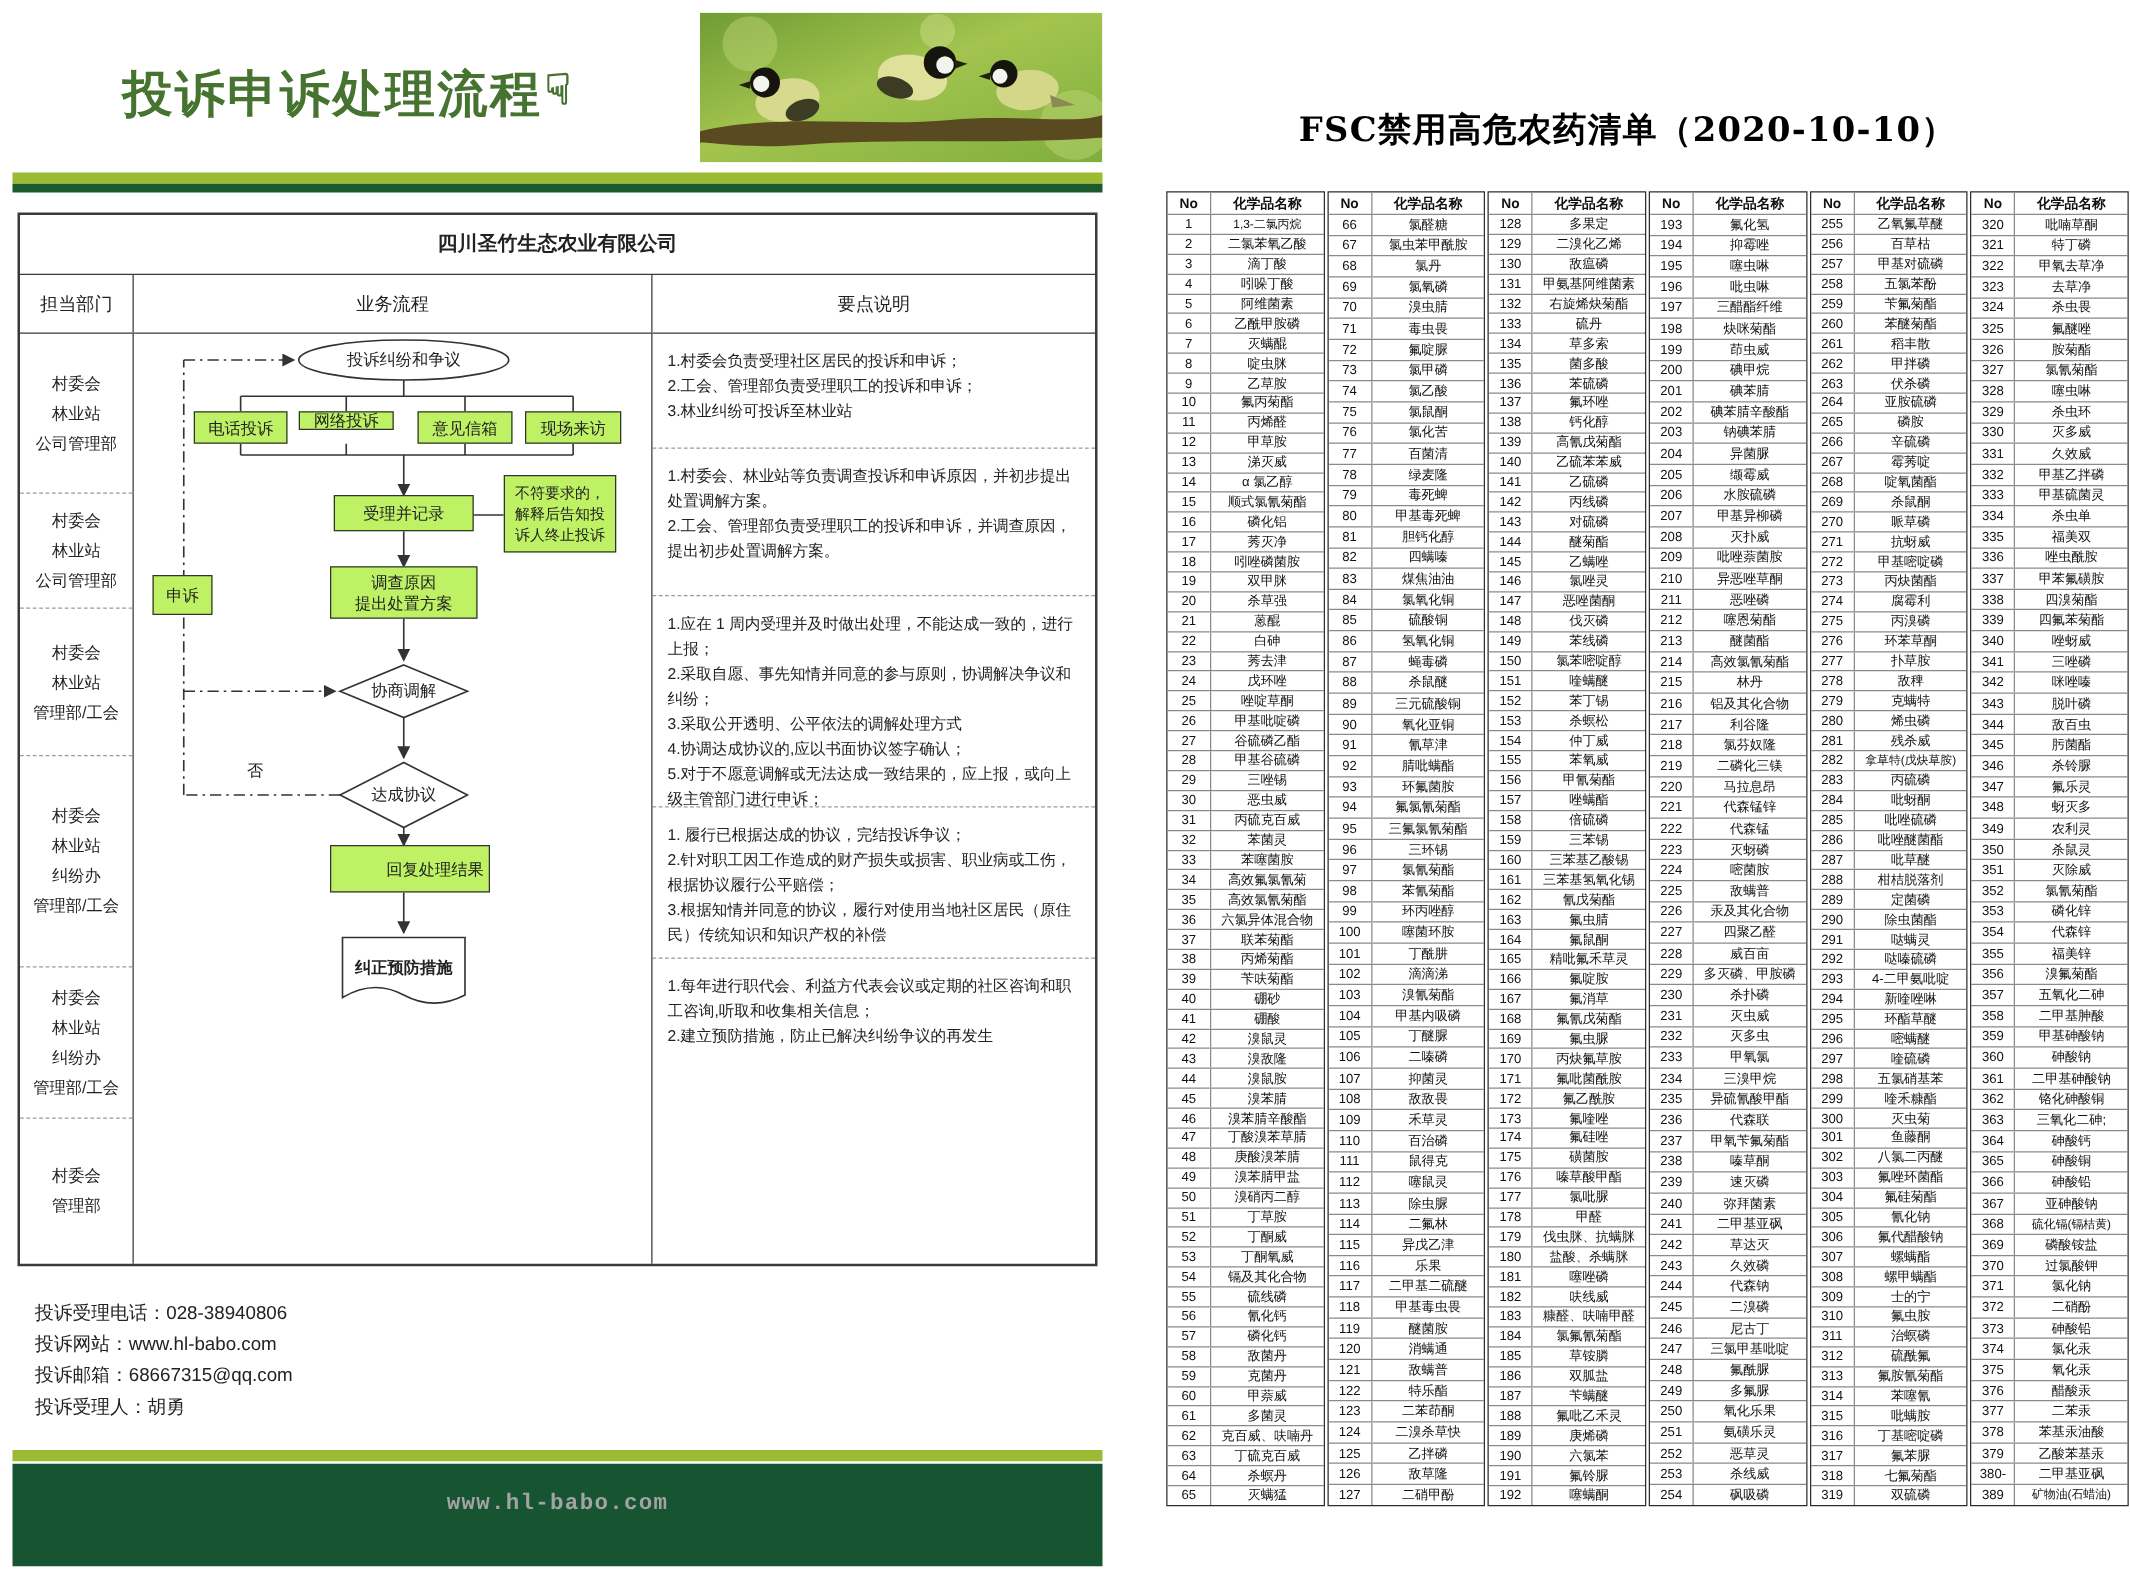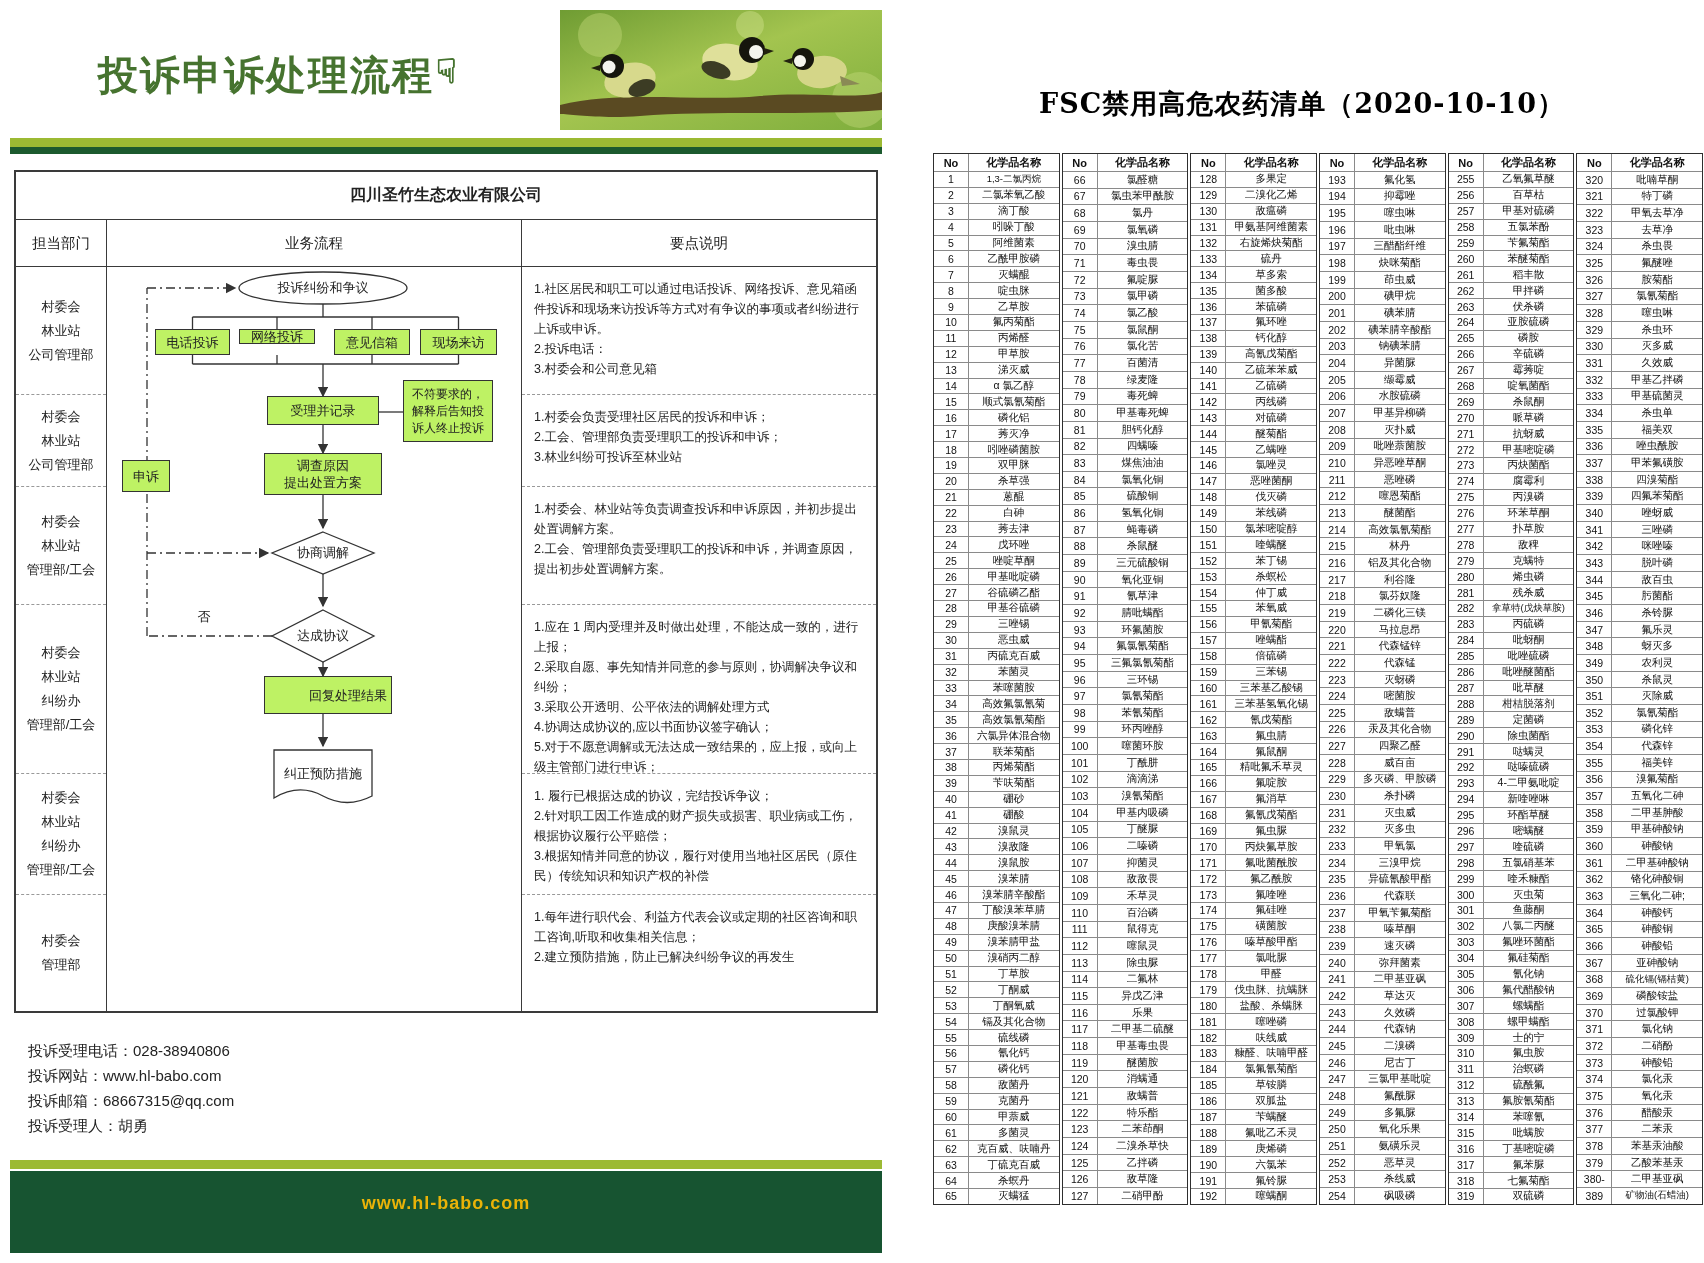--- a/index.html
+++ b/index.html
@@ -41,21 +41,21 @@
             justify-content:center; text-align:center; font-size:13px; line-height:17px; white-space:pre-line; }
   .fc-label { position:absolute; display:flex; align-items:center; justify-content:center; text-align:center;
               font-size:13px; white-space:pre-line; }
   #flow-svg { position:absolute; left:0; top:0; }
 
   
   #lp-contact { position:absolute; left:18px; top:1028px; font-size:15px; line-height:25px; white-space:pre-line; }
   #lp-stripe-bot { top:1150px; }
   #lp-footer { position:absolute; left:0; top:1161px; width:872px; height:82px; background:#175431;
                display:flex; align-items:flex-start; justify-content:center; }
-  #lp-footer span { margin-top:22px; color:#eab308; font-family:Liberation Sans, sans-serif; font-weight:bold;
+  #lp-footer span { margin-top:22px; color:#a3a3a3; font-family:Liberation Mono, monospace; font-weight:bold;
                     font-size:18px; letter-spacing:1px; }
 
   
   #right-panel { position:absolute; left:900px; top:0; width:804px; height:1263px; }
   #rp-title { position:absolute; left:0; top:86px; width:804px; text-align:center; font-family:"DejaVu Serif", serif;
               font-weight:bold; font-size:27px; color:#000; letter-spacing:1px; }
   #rp-table { position:absolute; left:33px; top:153px; width:770px; height:1052px; display:flex; gap:2px; }
   .tgroup { flex:1 1 0; display:flex; flex-direction:column; border:1.4px solid #2e2e2e; background:#fff; }
   .trow { display:flex; flex:1 1 0; border-top:1px solid #8a8a8a; min-height:0; }
   .trow.thead { flex:0 0 17px; border-top:none; font-weight:bold; }
@@ -202,27 +202,24 @@
           <div class="fc-box" style="left:296px; top:113px; width:90px; height:62px; font-size:12px;">不符要求的，
 解释后告知投
 诉人终止投诉</div>
           <div class="fc-box" style="left:157px; top:186px; width:118px; height:42px;">调查原因
 提出处置方案</div>
           <div class="fc-label" style="left:166px; top:273px; width:100px; height:26px;">协商调解</div>
           <div class="fc-label" style="left:166px; top:356px; width:100px; height:26px;">达成协议</div>
           <div class="fc-label" style="left:85px; top:340px; width:24px; height:20px;">否</div>
           <div class="fc-box" style="left:15px; top:193px; width:48px; height:32px;">申诉</div>
           <div class="fc-box" style="left:157px; top:409px; width:128px; height:38px;padding-left:40px;">回复处理结果</div>
-          <div class="fc-label" style="left:167px; top:490px; width:98px; height:34px;">纠正预防措施</div>
+          <div class="fc-label" style="left:167px; top:490px; width:98px; height:34px;font-weight:bold;">纠正预防措施</div>
         </div>
 
         <div id="lanes-notes">
-            <div class="lane-note" style="height: 128px;">1.社区居民和职工可以通过电话投诉、网络投诉、意见箱函件投诉和现场来访投诉等方式对有争议的事项或者纠纷进行上诉或申诉。
-2.投诉电话：
-3.村委会和公司意见箱</div>
             <div class="lane-note" style="height: 92px;">1.村委会负责受理社区居民的投诉和申诉；
 2.工会、管理部负责受理职工的投诉和申诉；
 3.林业纠纷可投诉至林业站</div>
             <div class="lane-note" style="height: 118px;">1.村委会、林业站等负责调查投诉和申诉原因，并初步提出处置调解方案。
 2.工会、管理部负责受理职工的投诉和申诉，并调查原因，提出初步处置调解方案。</div>
             <div class="lane-note" style="height: 169px;">1.应在 1 周内受理并及时做出处理，不能达成一致的，进行上报；
 2.采取自愿、事先知情并同意的参与原则，协调解决争议和纠纷；
 3.采取公开透明、公平依法的调解处理方式
 4.协调达成协议的,应以书面协议签字确认；
 5.对于不愿意调解或无法达成一致结果的，应上报，或向上级主管部门进行申诉；</div>

